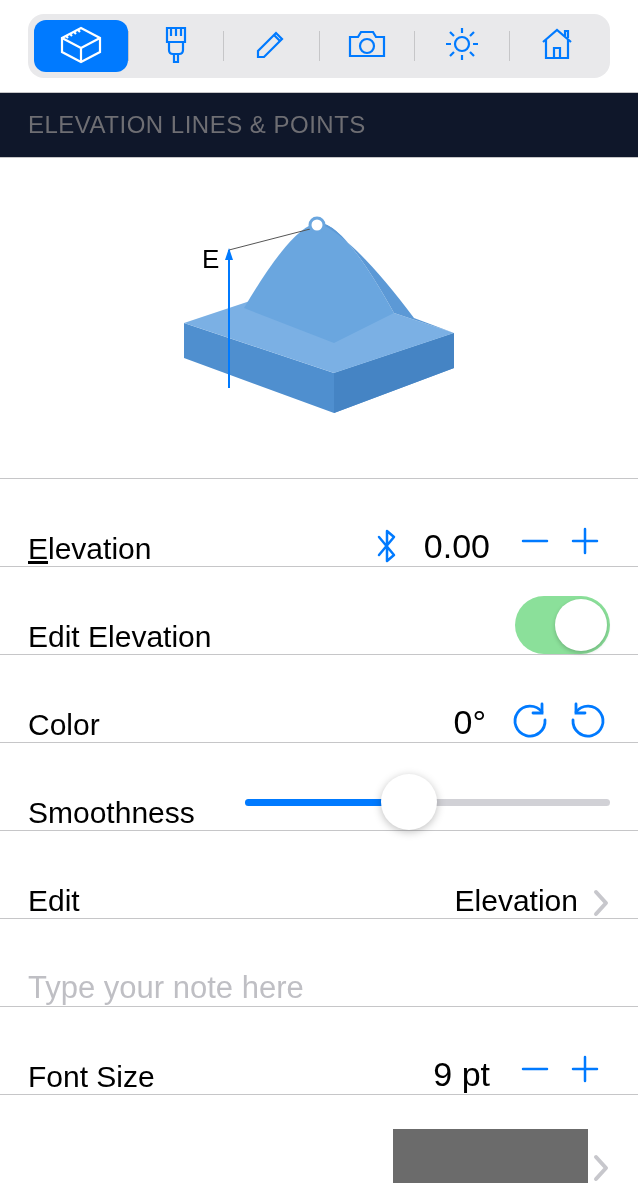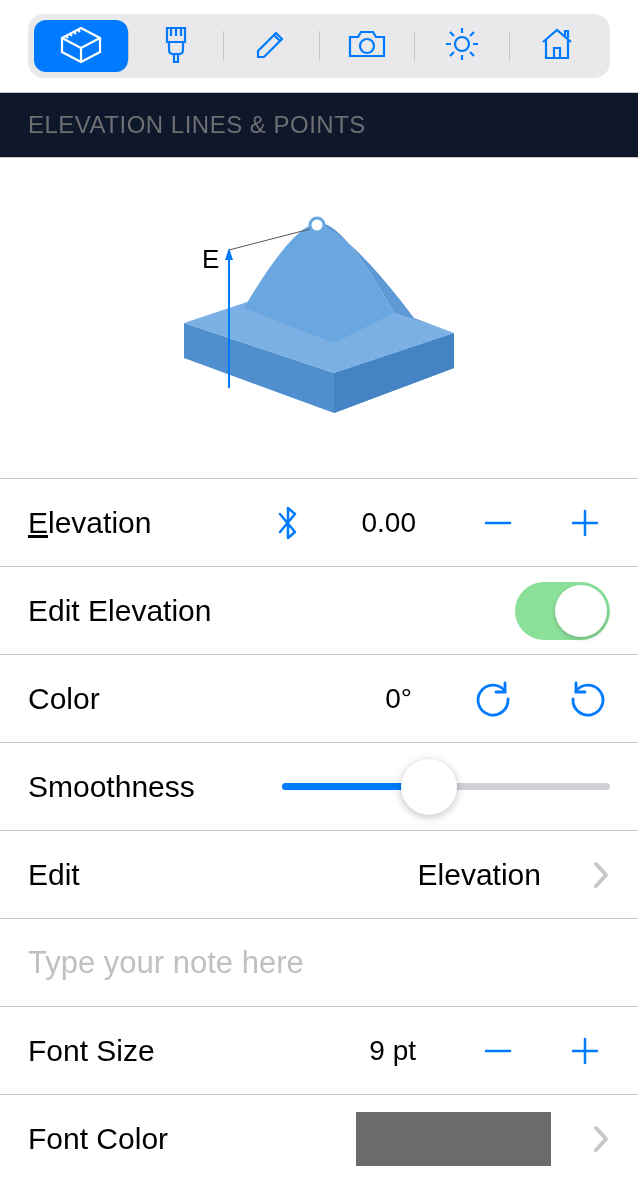--- a/index.html
+++ b/index.html
@@ -51,32 +51,31 @@
       display: flex;
       justify-content: center;
       align-items: center;
       padding: 40px 0 60px;
     }
     .settings-list {
       border-top: 1px solid #c6c6c8;
     }
     .row {
       display: flex;
-      align-items: center;
+      align-items: flex-end;
       padding: 0 28px;
       min-height: 88px;
       border-bottom: 1px solid #c6c6c8;
       font-size: 30px;
-      gap: 37px;
     }
     .row-label { flex: 0 0 auto; }
     .row-label.underline-first::first-letter { text-decoration: underline; }
     .row-spacer { flex: 1; }
     .bt-icon { margin-right: 24px; display:flex; align-items:center; }
-    .value { font-size: 28px; margin-right: 20px; }
+    .value { font-size: 34px; margin-right: 20px; }
     .stepper-btn {
       width: 50px;
       height: 50px;
       display: flex;
       align-items: center;
       justify-content: center;
     }
     .toggle {
       width: 95px;
       height: 58px;
@@ -333,21 +332,20 @@
     </span>
     <span class="stepper-btn">
       <svg width="36" height="36" viewBox="0 0 36 36">
           <line x1="6" y1="18" x2="30" y2="18" stroke="#007aff" stroke-width="2.5" stroke-linecap="round"></line>
           <line x1="18" y1="6" x2="18" y2="30" stroke="#007aff" stroke-width="2.5" stroke-linecap="round"></line>
         </svg>
     </span>
   </div>
 
   <div class="row" style="border-bottom:none">
-    <span class="row-label">Font Color</span>
     <span class="row-spacer"></span>
     <div class="color-swatch"></div>
     <span class="chevron" style="margin-left:4px">
       <svg width="18" height="30" viewBox="0 0 18 30" fill="none" stroke="#c7c7cc" stroke-width="4" stroke-linecap="round" stroke-linejoin="round">
           <path d="M4 4 L14 15 L4 26"></path>
         </svg>
     </span>
   </div>
 
 </div>

